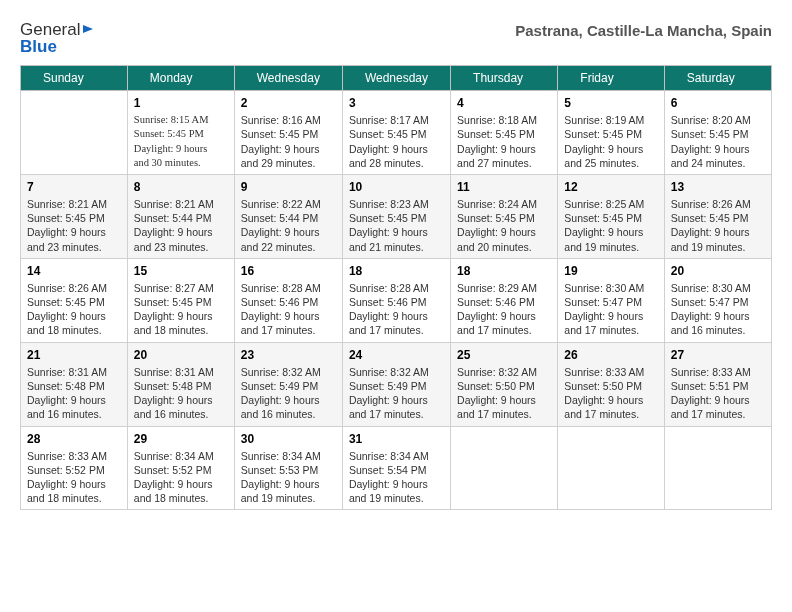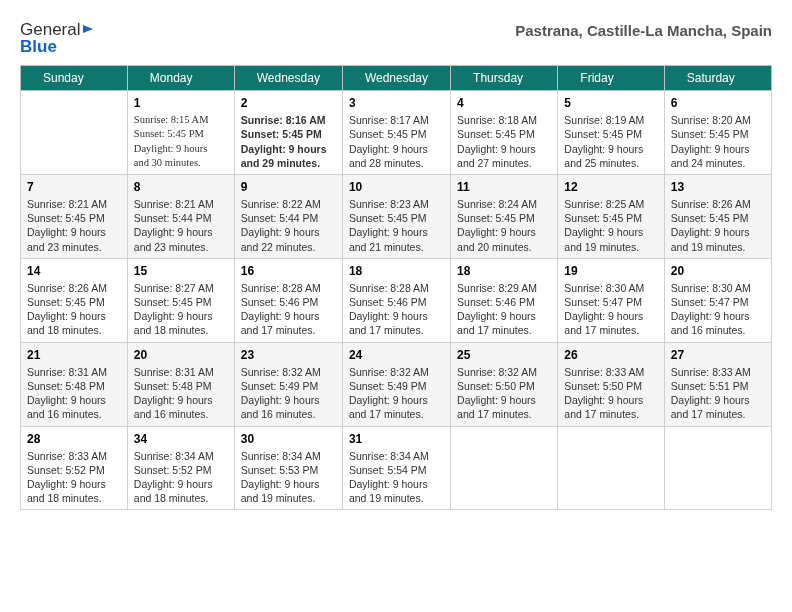--- a/index.html
+++ b/index.html
@@ -119,21 +119,21 @@
           <td class="empty"></td>
           <td>
             <span class="day-num">1</span>
             <div class="day-info" style="white-space: pre-line; font-family: Liberation Serif, serif;">Sunrise: 8:15 AM
 Sunset: 5:45 PM
 Daylight: 9 hours
 and 30 minutes.</div>
           </td>
           <td>
             <span class="day-num">2</span>
-            <div class="day-info" style="white-space: pre-line; font-weight: bold;">Sunrise: 8:16 AM
+            <div class="day-info" style="white-space: pre-line;">Sunrise: 8:16 AM
 Sunset: 5:45 PM
 Daylight: 9 hours
 and 29 minutes.</div>
           </td>
           <td>
             <span class="day-num">3</span>
             <div class="day-info" style="white-space: pre-line;">Sunrise: 8:17 AM
 Sunset: 5:45 PM
 Daylight: 9 hours
 and 28 minutes.</div>
@@ -315,21 +315,21 @@
         </tr>
         <tr>
           <td>
             <span class="day-num">28</span>
             <div class="day-info" style="white-space: pre-line;">Sunrise: 8:33 AM
 Sunset: 5:52 PM
 Daylight: 9 hours
 and 18 minutes.</div>
           </td>
           <td>
-            <span class="day-num">34</span>
+            <span class="day-num">29</span>
             <div class="day-info" style="white-space: pre-line;">Sunrise: 8:34 AM
 Sunset: 5:52 PM
 Daylight: 9 hours
 and 18 minutes.</div>
           </td>
           <td>
             <span class="day-num">30</span>
             <div class="day-info" style="white-space: pre-line;">Sunrise: 8:34 AM
 Sunset: 5:53 PM
 Daylight: 9 hours

